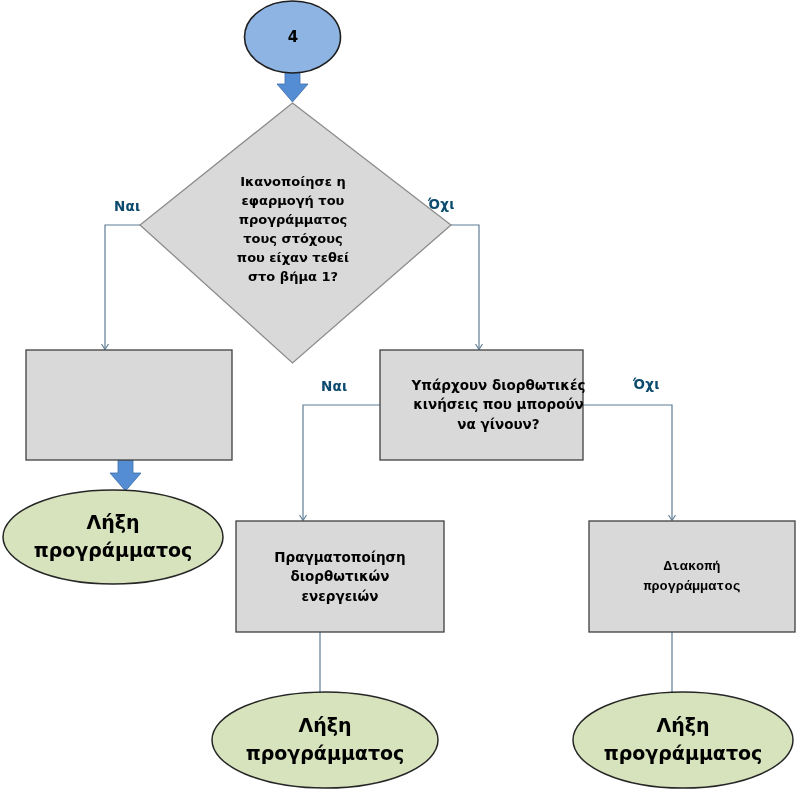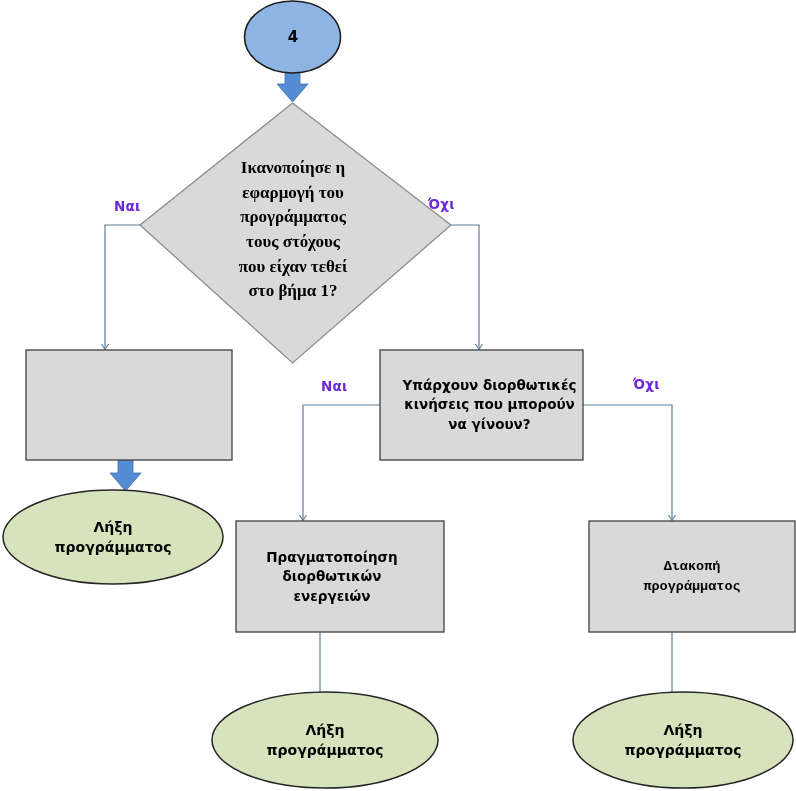--- a/index.html
+++ b/index.html
@@ -33,39 +33,38 @@
     justify-content: center;
     text-align: center;
     font-weight: bold;
     color: #000000;
     pointer-events: none;
     white-space: pre-line;
   }
   .edge-label {
     position: absolute;
     font-weight: bold;
-    color: #6d28d9;
+    color: #0c4a6e;
     font-size: 13.5px;
     letter-spacing: 0.2px;
     white-space: nowrap;
   }
   .start-label {
     font-size: 15px;
   }
   .decision-label {
-    font-size: 17px;
+    font-size: 13px;
     line-height: 1.45;
-    font-family: Liberation Serif, serif;
   }
   .process-label {
     font-size: 13.5px;
     line-height: 1.45;
   }
   .end-label {
-    font-size: 14px;
+    font-size: 19px;
     line-height: 1.45;
   }
 </style>
 </head>
 <body>
 
 <div id="flowchart-canvas">
 
   <svg class="layer" viewBox="0 0 796 791">
     <defs>
@@ -128,28 +127,28 @@
   <div class="node-label start-label" style="left:244px; top:13px; width:98px; height:48px;">4</div>
 
   <div class="node-label decision-label" style="left:198px; top:155px; width:190px; height:150px;">Ικανοποίησε η
 εφαρμογή του
 προγράμματος
 τους στόχους
 που είχαν τεθεί
 στο βήμα 1?</div>
 
 
-  <div class="node-label process-label" style="left:391px; top:355px; width:197px; height:100px;">Υπάρχουν διορθωτικές
+  <div class="node-label process-label" style="left:400px; top:355px; width:197px; height:100px;">Υπάρχουν διορθωτικές
 κινήσεις που μπορούν
 να γίνουν?</div>
 
   <div class="node-label end-label" style="left:33px; top:510px; width:160px; height:54px;">Λήξη
 προγράμματος</div>
 
-  <div class="node-label process-label" style="left:232px; top:527px; width:200px; height:100px;">Πραγματοποίηση
+  <div class="node-label process-label" style="left:240px; top:527px; width:200px; height:100px;">Πραγματοποίηση
 διορθωτικών
 ενεργειών</div>
 
   <div class="node-label process-label" style="left:593px; top:527px; width:198px; height:100px;font-family:Liberation Mono, monospace;">Διακοπή
 προγράμματος</div>
 
   <div class="node-label end-label" style="left:245px; top:713px; width:160px; height:54px;">Λήξη
 προγράμματος</div>
 
   <div class="node-label end-label" style="left:603px; top:713px; width:160px; height:54px;">Λήξη

